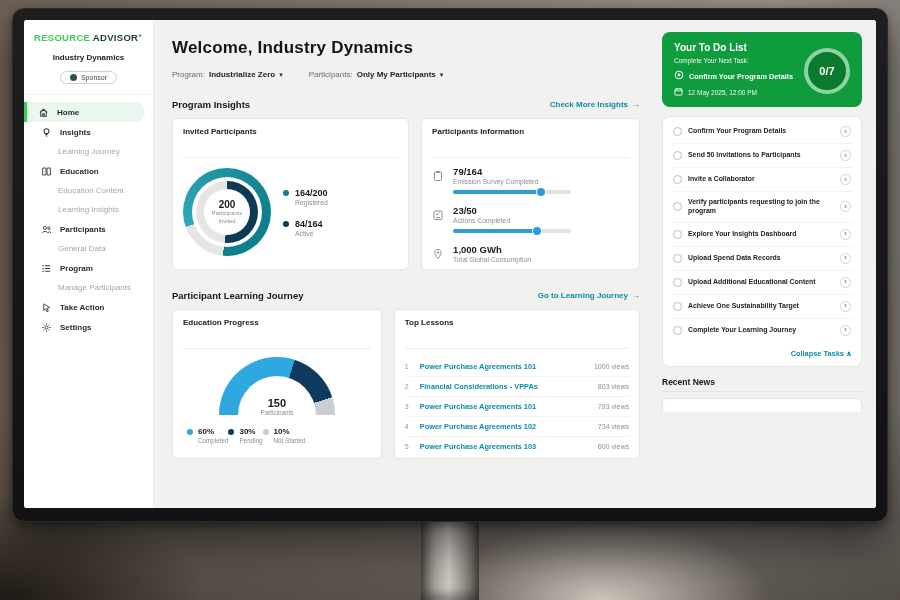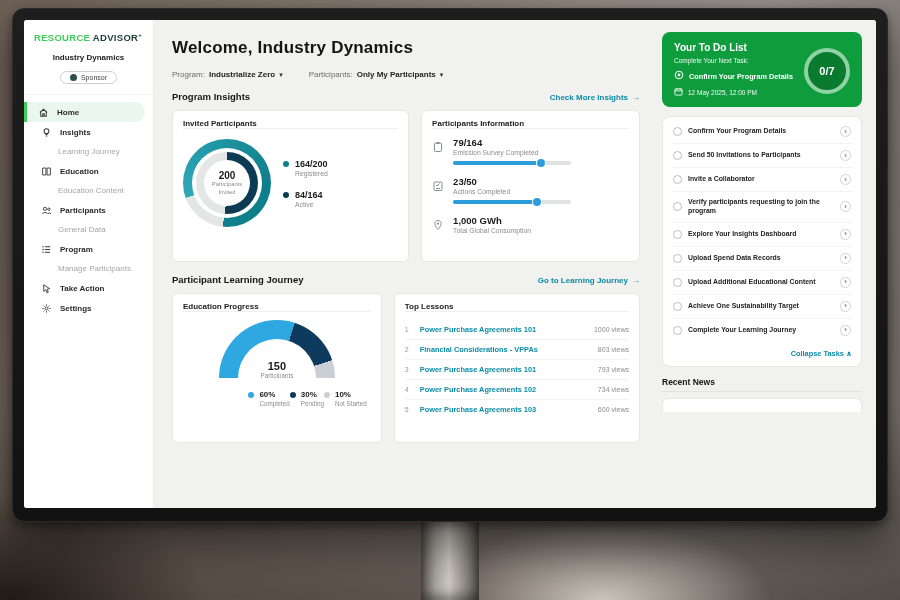--- a/index.html
+++ b/index.html
@@ -59,26 +59,26 @@
   .nav-item.sub { padding-left: 31px; color: #a6a6a6; font-weight: 400; height: 19px; }
 
   
   .content { flex: 1; display: flex; background: #f1f1ef; min-width: 0; }
   .main { flex: 1; padding: 12px 12px 0 18px; min-width: 0; }
   .welcome { font-size: 17px; font-weight: bold; color: #141414; margin: 6px 0 12px; letter-spacing: .2px; }
   .filters { display: flex; gap: 26px; align-items: center; font-size: 8px; color: #6c6c6c; }
   .filter { display: flex; align-items: center; cursor: pointer; }
   .f-value { font-weight: bold; color: #222; margin-left: 4px; }
   .caret { font-size: 7px; color: #333; margin-left: 4px; }
-  .section-head { display: flex; justify-content: space-between; align-items: flex-end; margin: 12px 0 8px; }
+  .section-head { display: flex; justify-content: space-between; align-items: center; margin: 20px 0 8px; }
   .section-title { font-size: 9.5px; font-weight: bold; color: #161616; }
   .section-link { font-size: 8px; font-weight: bold; color: var(--link_teal); display: flex; align-items: center; gap: 4px; cursor: pointer; }
   .cards-row { display: flex; gap: 12px; }
   .card { background: #fff; border: 1px solid #e6e6e3; border-radius: 6px; padding: 8px 10px; }
-  .card-title { font-size: 8px; font-weight: bold; color: #222; padding-bottom: 0; border-bottom: 1px solid #efefef; margin-bottom: 8px; }
+  .card-title { font-size: 8px; font-weight: bold; color: #222; padding-bottom: 21px; border-bottom: 1px solid #efefef; margin-bottom: 8px; }
 
   
   .invited-card { width: 52%; height: 152px; }
   .invited-body { display: flex; align-items: center; gap: 12px; padding-top: 2px; }
   .donut { position: relative; width: 88px; height: 88px; flex-shrink: 0; }
   .ring, .hole { position: absolute; border-radius: 50%; }
   .ring { inset: 0; }
   .hole { background: #fff; }
   .h1 { inset: 9px; }
   .r2 { inset: 13px; }
@@ -104,21 +104,21 @@
   .bar-dot { position: absolute; right: -3px; top: -2px; width: 8px; height: 8px; border-radius: 50%; background: var(--progress_blue); box-shadow: 0 0 0 1px #fff; }
 
   
   .edu-card { width: 46%; height: 150px; }
   .gauge { position: relative; width: 116px; height: 58px; margin: 8px auto 0; overflow: hidden; }
   .gauge-arc { position: absolute; left: 0; top: 0; width: 116px; height: 116px; border-radius: 50%; }
   .gauge-hole { position: absolute; left: 19px; top: 19px; width: 78px; height: 78px; border-radius: 50%; background: #fff; }
   .gauge-center { position: absolute; left: 0; right: 0; bottom: -1px; text-align: center; }
   .g-num { font-size: 11px; font-weight: bold; color: #1a1a1a; }
   .g-cap { font-size: 6.3px; color: #8d8d8d; }
-  .gauge-legend { display: flex; justify-content: flex-end; padding: 0 4px; margin-top: 12px; }
+  .gauge-legend { display: flex; justify-content: flex-start; padding: 0 4px; margin-top: 12px; }
   .gl-item { display: flex; gap: 5px; align-items: flex-start; }
   .gl-val { font-size: 8px; font-weight: bold; color: #1a1a1a; }
   .gl-lab { font-size: 6.3px; color: #8d8d8d; margin-top: 1px; }
   .dot-blue { background: var(--gauge_completed); }
   .dot-dark { background: var(--gauge_pending); }
   .dot-gray { background: var(--gauge_not_started); }
 
   
   .lessons-card { width: 54%; height: 150px; }
   .lesson-row { display: flex; align-items: center; gap: 7px; padding: 5px 0; border-bottom: 1px solid #f2f2f0; }
@@ -192,20 +192,23 @@
         <div class="nav-item">
           <span class="nav-icon">
               <svg width="11" height="11" viewBox="0 0 12 12">
                 <path d="M1.8 2.2 H5.4 V9.8 H1.8 Z M6.6 2.2 H10.2 V9.8 H6.6 Z" fill="none" stroke="currentColor" stroke-width="1"></path>
               </svg>
             </span>
           <span>Education</span>
         </div>
         <div class="nav-item sub">
           <span>Education Content</span>
+        </div>
+        <div class="nav-item sub">
+          <span>Learning Insights</span>
         </div>
         <div class="nav-item">
           <span class="nav-icon">
               <svg width="11" height="11" viewBox="0 0 12 12">
                 <circle cx="4.3" cy="4.2" r="1.7" fill="none" stroke="currentColor" stroke-width="1"></circle>
                 <path d="M1.6 9.8 c0-2.2 5.4-2.2 5.4 0" fill="none" stroke="currentColor" stroke-width="1"></path>
                 <circle cx="8.6" cy="4.6" r="1.3" fill="none" stroke="currentColor" stroke-width="1"></circle>
                 <path d="M7.8 9.8 c0-1.8 2.8-1.8 2.8 0" fill="none" stroke="currentColor" stroke-width="1"></path>
               </svg>
             </span>

